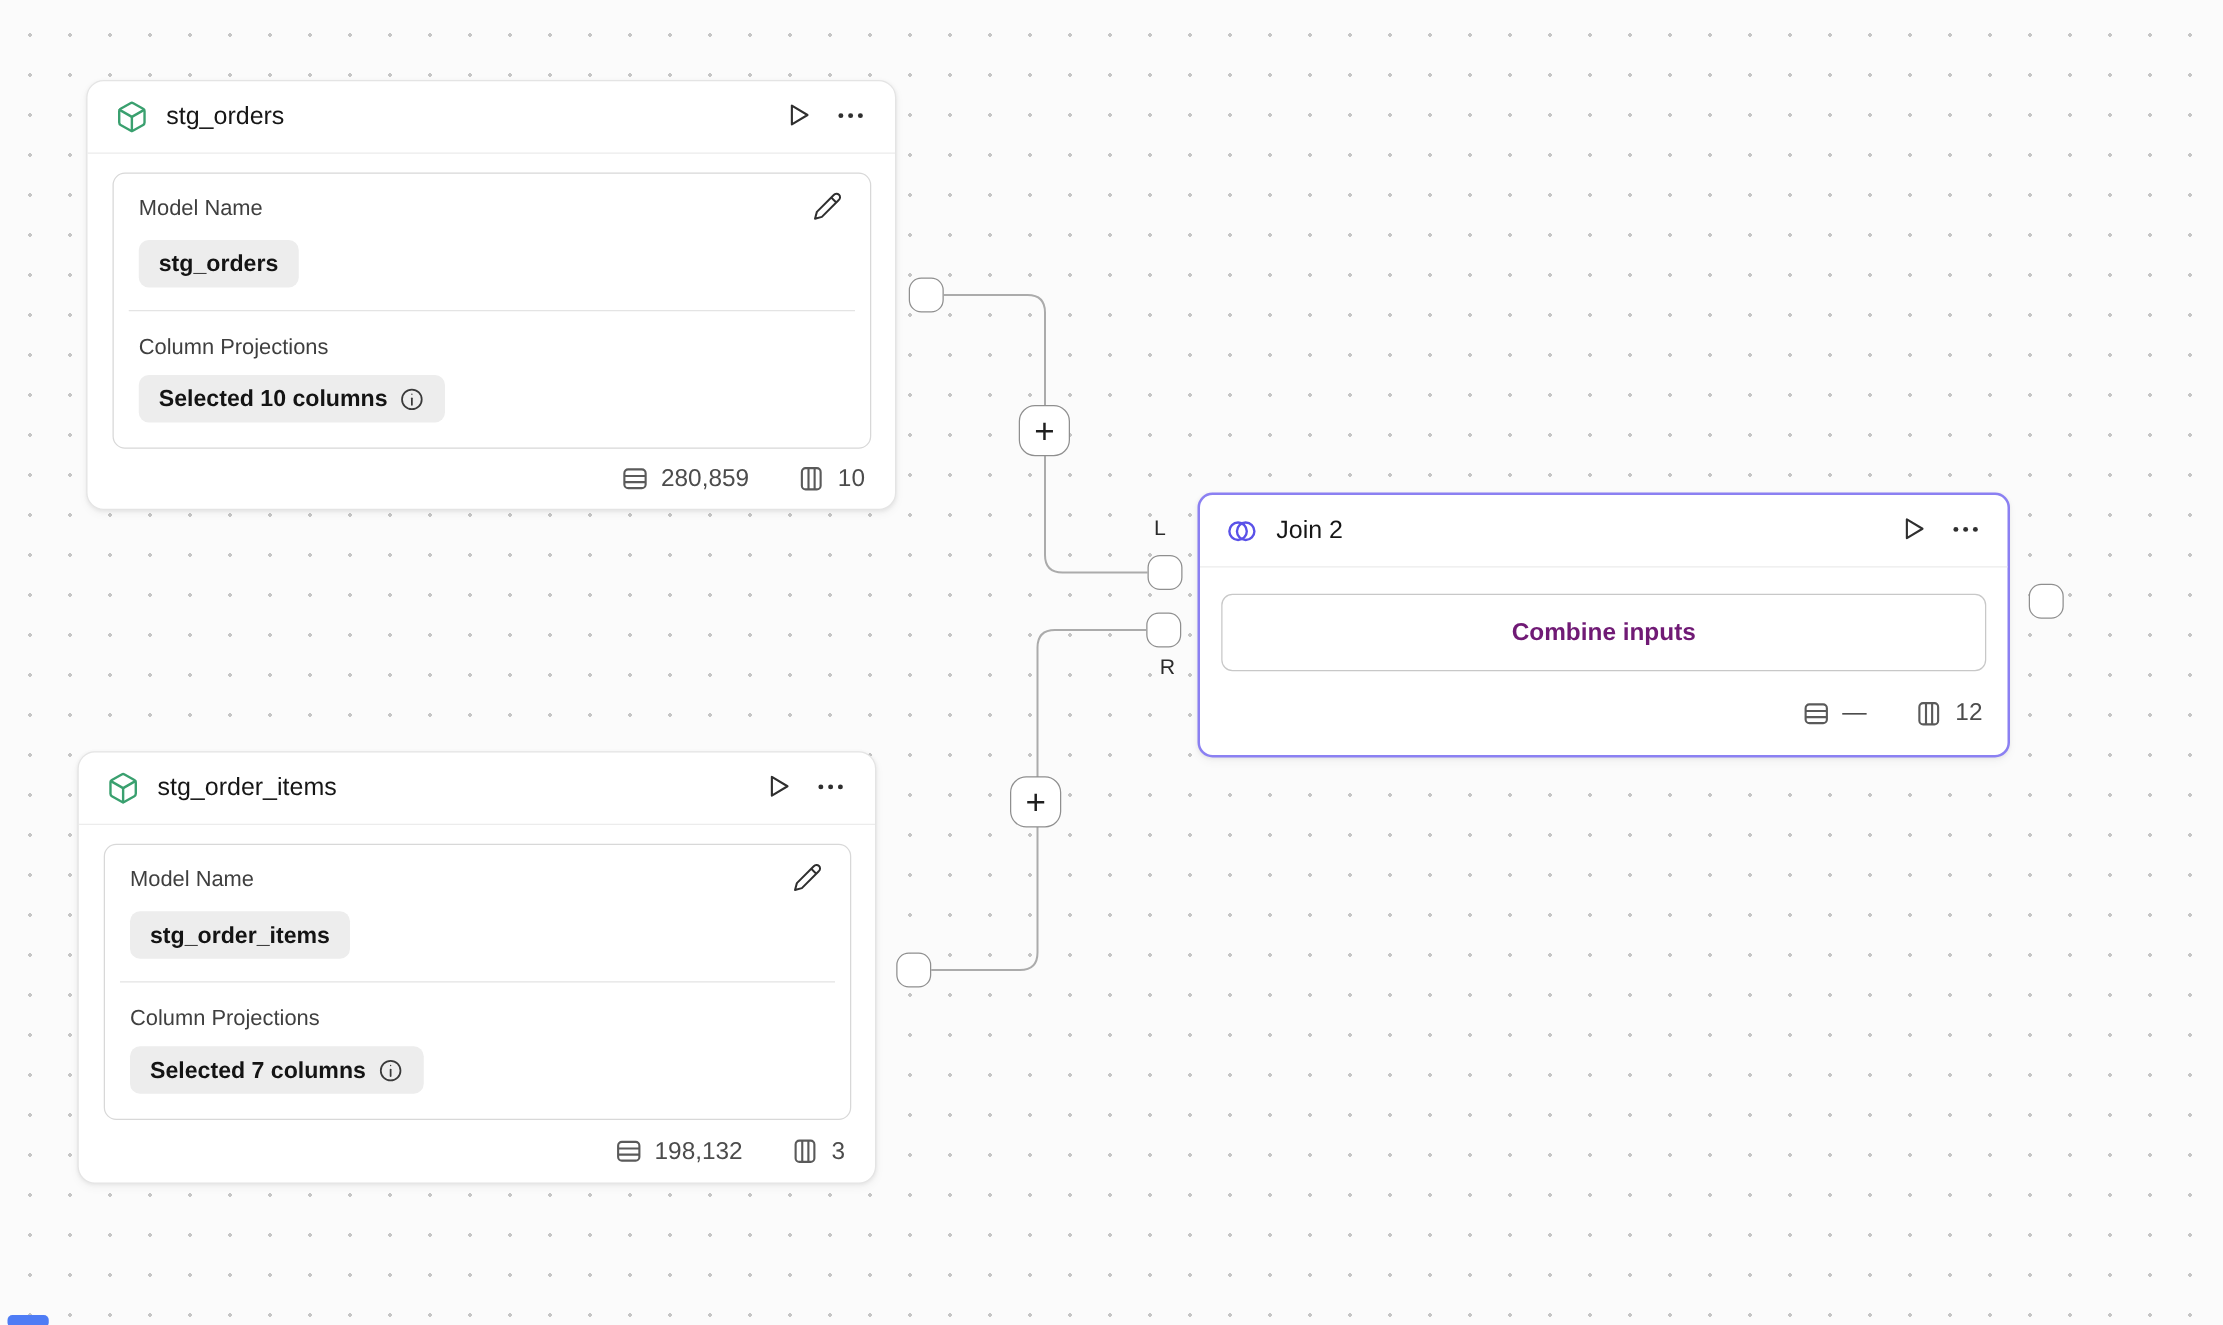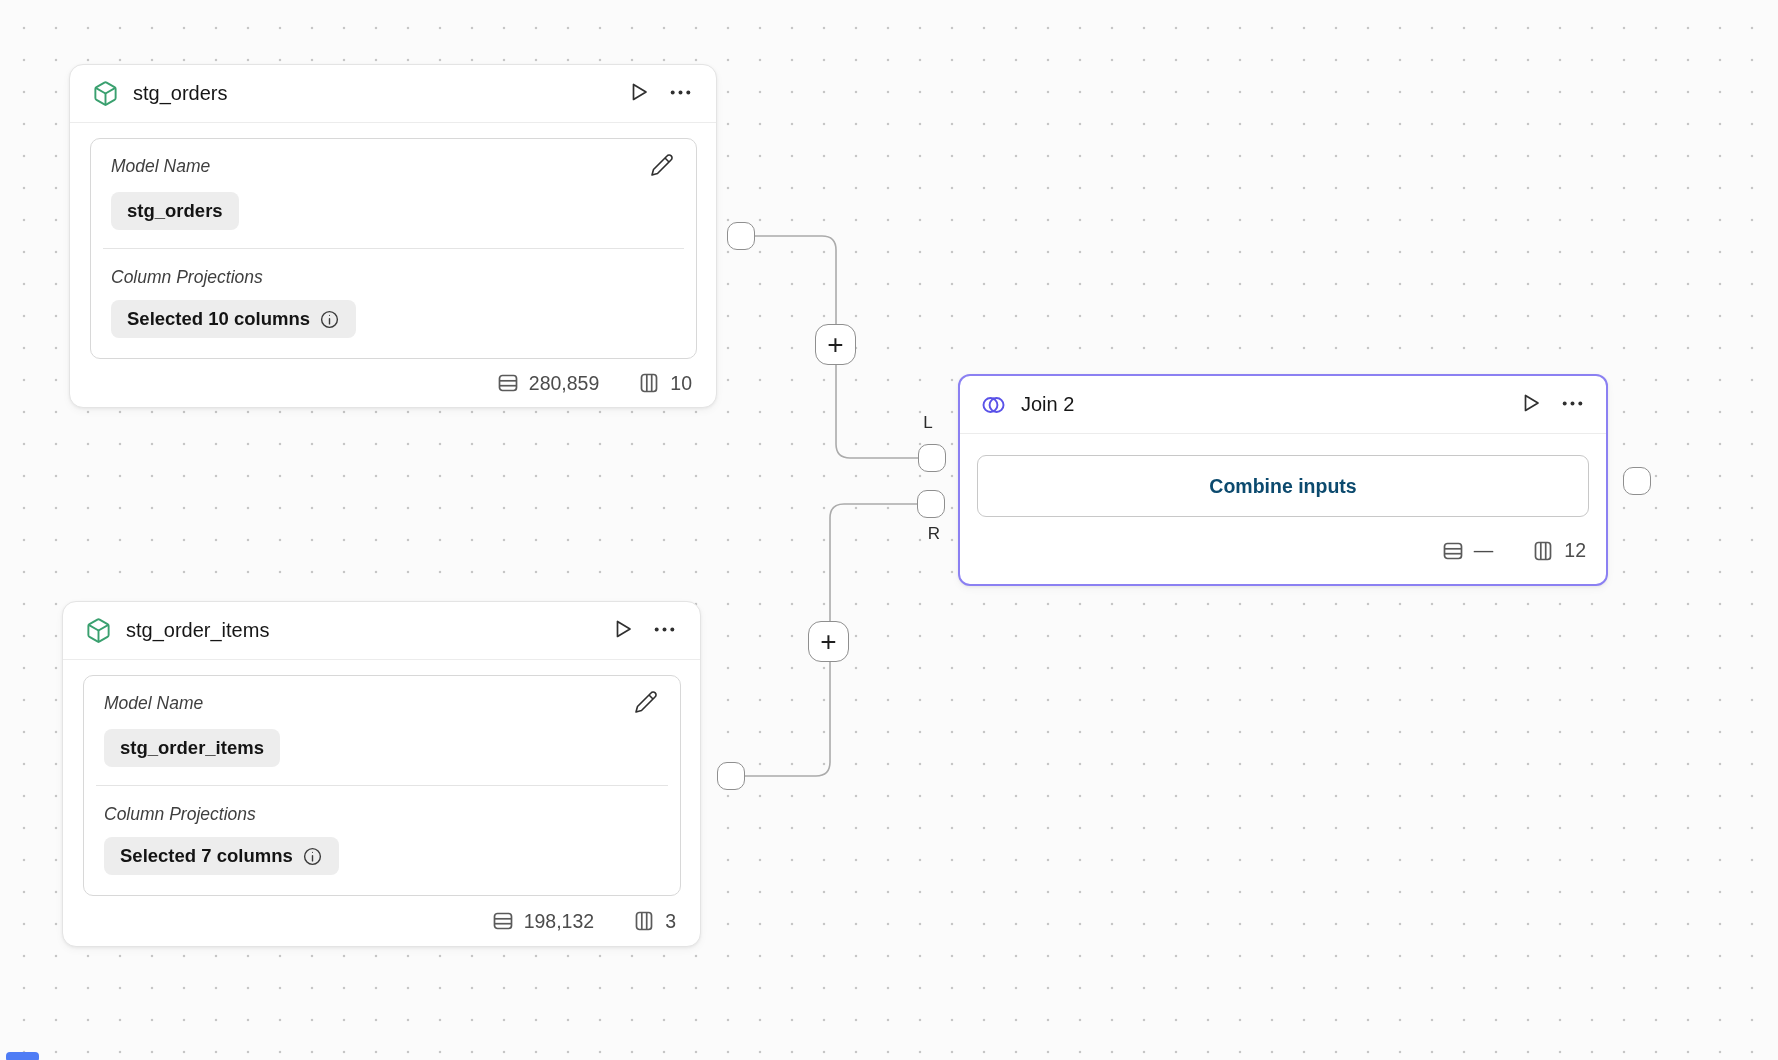--- a/index.html
+++ b/index.html
@@ -47,45 +47,45 @@
     width:32px;height:32px;display:flex;align-items:center;justify-content:center;
     cursor:pointer;border-radius:6px;background:transparent;border:none;
   }
   .icon-btn + .icon-btn{margin-left:10px;}
   .inner-card{
     margin:15px 19px 0 20px;
     border:1.4px solid #d8d8d8;
     border-radius:10px;
     padding:17px 20px 20px;
   }
-  .field-row{display:flex;justify-content:space-between;align-items:flex-start;font-style:italic;}
+  .field-row{display:flex;justify-content:space-between;align-items:flex-start;}
   .field-label{font-size:17.5px;color:#3f3f3f;line-height:1.2;}
   .chip{
     display:inline-flex;align-items:center;gap:9px;
     background:#ededed;border-radius:8px;
     padding:8px 16px;
     font-size:18.5px;font-weight:700;color:#141414;
     margin-top:12px;
   }
   .chip .info-ic{width:21px;height:21px;display:flex;}
   .card-divider{border:none;border-top:1px solid #e4e4e4;margin:18px -8px;}
   .node-footer{
     flex:1;display:flex;align-items:center;justify-content:flex-end;
     padding:0 24px;gap:38px;
   }
   .stat{display:inline-flex;align-items:center;gap:9px;font-size:19.5px;color:#4c4c4c;}
   .stat .stat-ic{width:24px;height:24px;display:flex;}
   
-  .join-node{border:2px solid var(--join-accent);border-radius:12px;}
+  .join-node{border:2px solid var(--join-accent);border-radius:12px;margin-top:20px;}
   .join-node .node-header{padding:0 18px 0 20px;}
   .join-body{padding:21px 17px 0;}
   .combine-btn{
     width:100%;height:62px;
     background:#fff;border:1.4px solid #c8c8c8;border-radius:9px;
-    font-family:inherit;font-size:19.5px;font-weight:600;color:#0c4a6e;
+    font-family:inherit;font-size:19.5px;font-weight:600;color:#701a75;
     cursor:pointer;
   }
   .join-node .node-footer{padding:0 20px;}
   
   .edges-svg{position:absolute;inset:0;pointer-events:none;}
   .edges-svg path{stroke:var(--edge-color);stroke-width:1.6;fill:none;}
   .port{
     position:absolute;width:28px;height:28px;
     background:#fff;border:1.6px solid #8f8f8f;border-radius:10px;
     cursor:pointer;

